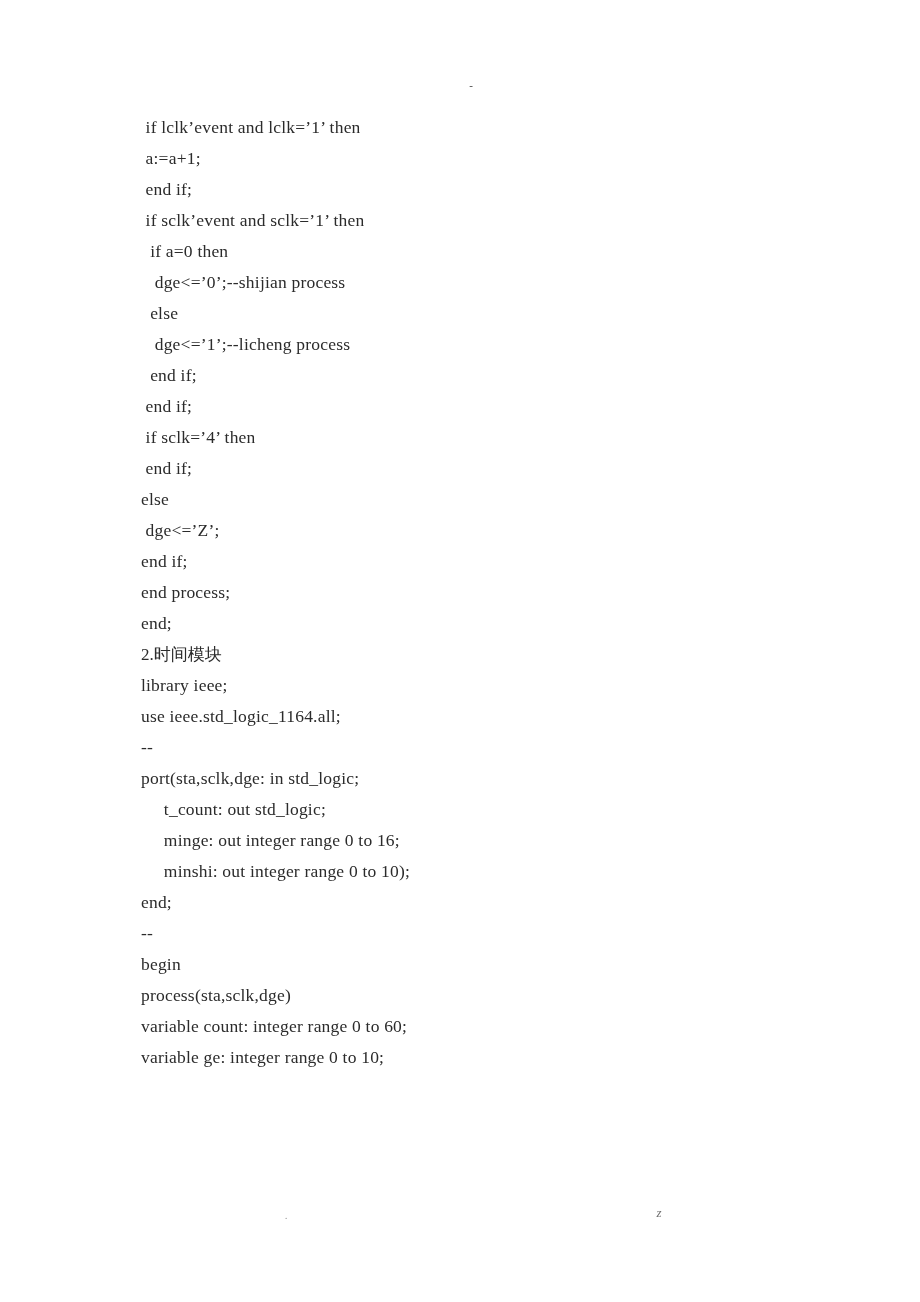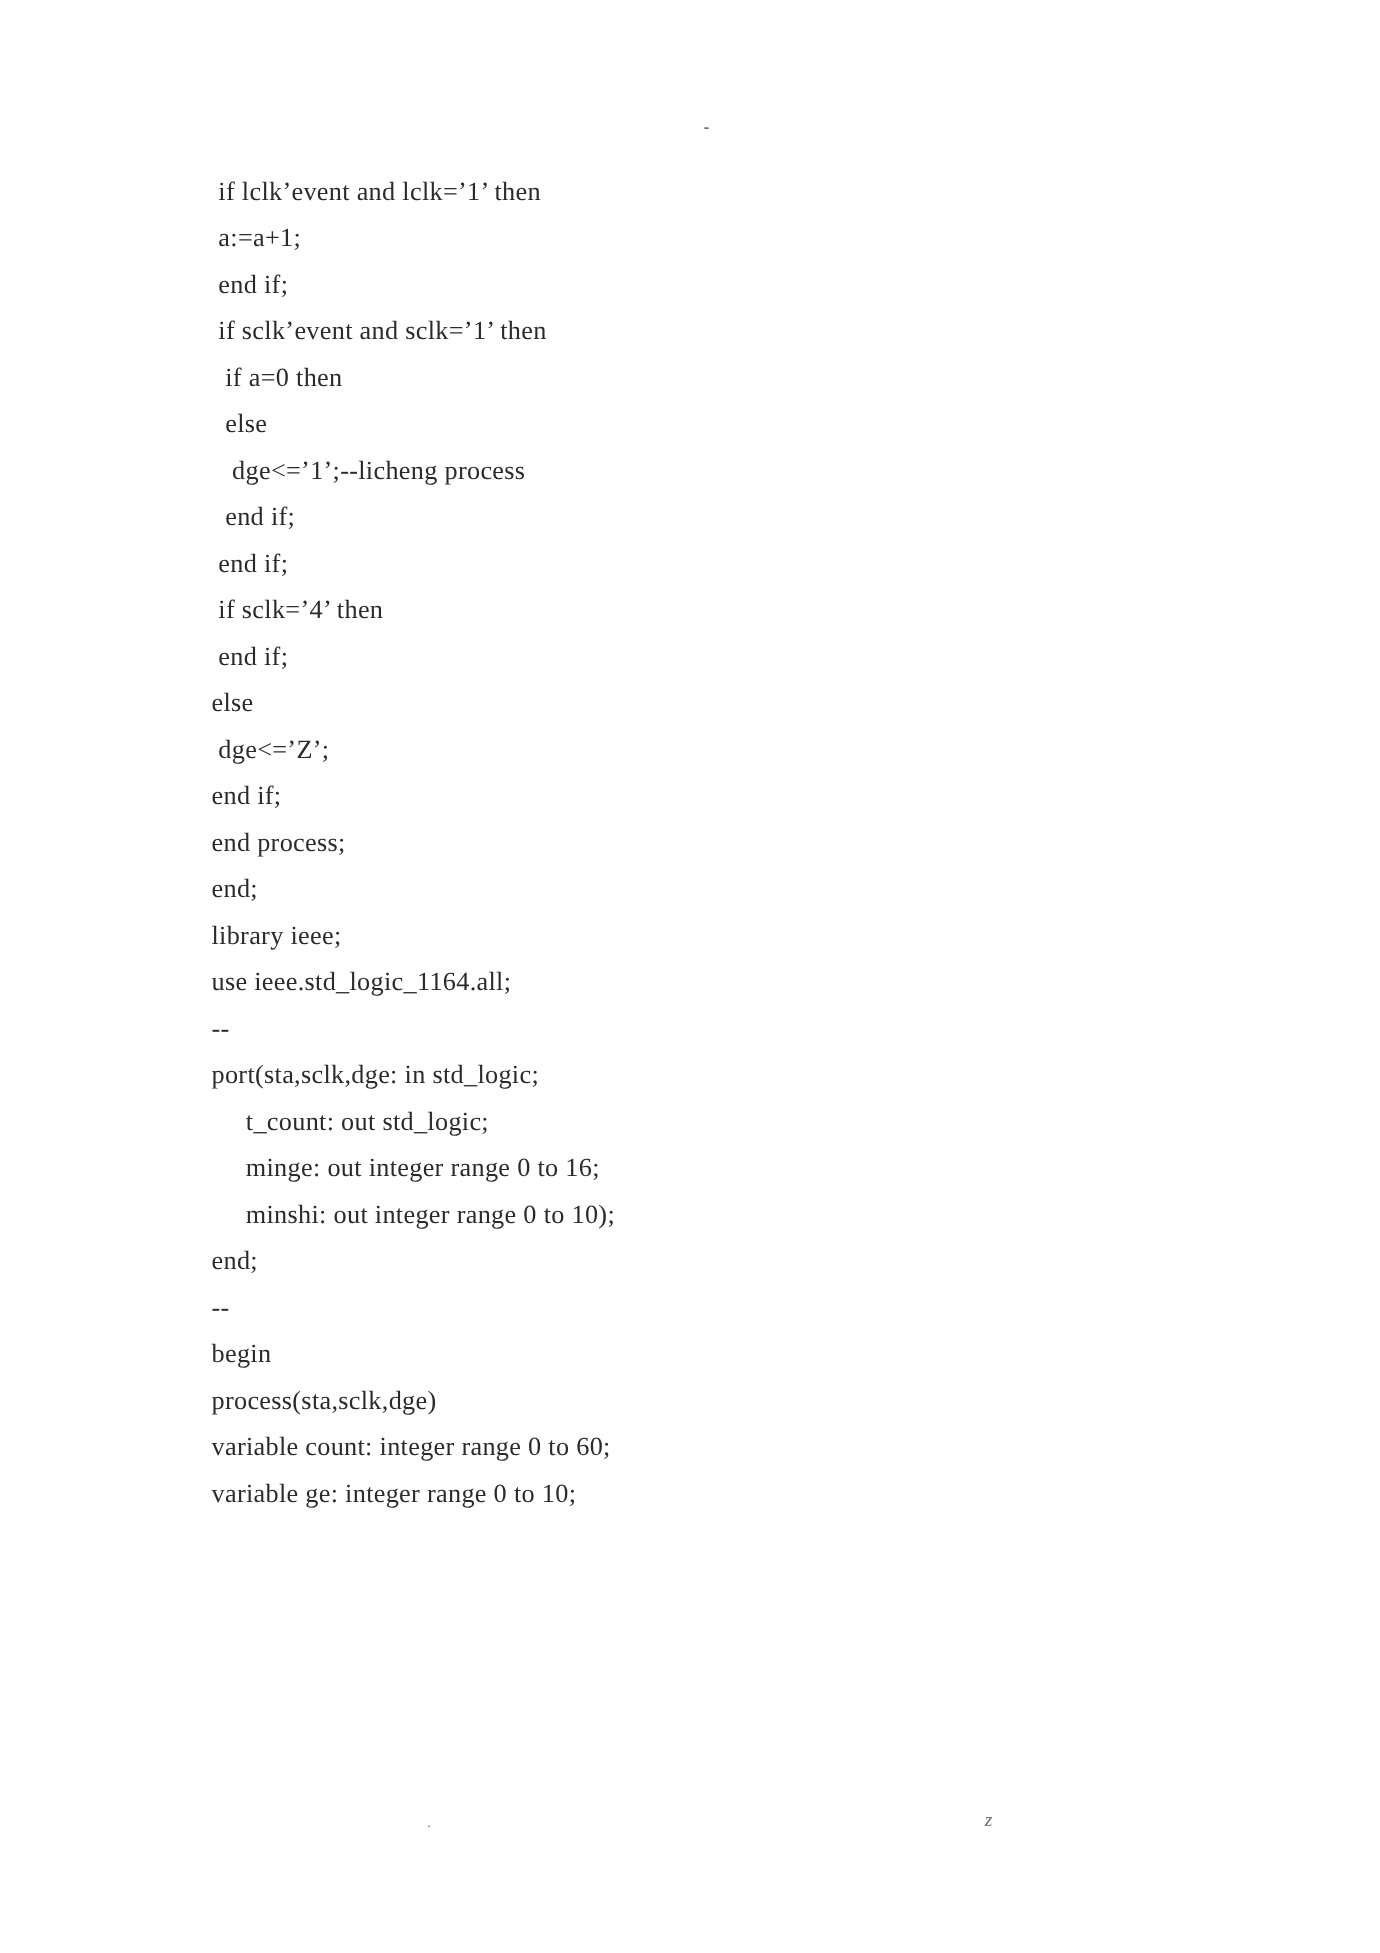--- a/index.html
+++ b/index.html
@@ -81,31 +81,33 @@
 <div class="page">
 
   <div class="header-mark">-</div>
 
   <div class="code-body">
       <div class="code-line"> if lclk’event and lclk=’1’ then</div>
       <div class="code-line"> a:=a+1;</div>
       <div class="code-line"> end if;</div>
       <div class="code-line"> if sclk’event and sclk=’1’ then</div>
       <div class="code-line">  if a=0 then</div>
+      <div class="code-line">   dge&lt;=’0’;--shijian process</div>
       <div class="code-line">  else</div>
       <div class="code-line">   dge&lt;=’1’;--licheng process</div>
       <div class="code-line">  end if;</div>
       <div class="code-line"> end if;</div>
       <div class="code-line"> if sclk=’4’ then</div>
       <div class="code-line"> end if;</div>
       <div class="code-line">else</div>
       <div class="code-line"> dge&lt;=’Z’;</div>
       <div class="code-line">end if;</div>
       <div class="code-line">end process;</div>
       <div class="code-line">end;</div>
+      <div class="code-line cjk">2.时间模块</div>
       <div class="code-line">library ieee;</div>
       <div class="code-line">use ieee.std_logic_1164.all;</div>
       <div class="code-line">--</div>
       <div class="code-line">port(sta,sclk,dge: in std_logic;</div>
       <div class="code-line">     t_count: out std_logic;</div>
       <div class="code-line">     minge: out integer range 0 to 16;</div>
       <div class="code-line">     minshi: out integer range 0 to 10);</div>
       <div class="code-line">end;</div>
       <div class="code-line">--</div>
       <div class="code-line">begin</div>

